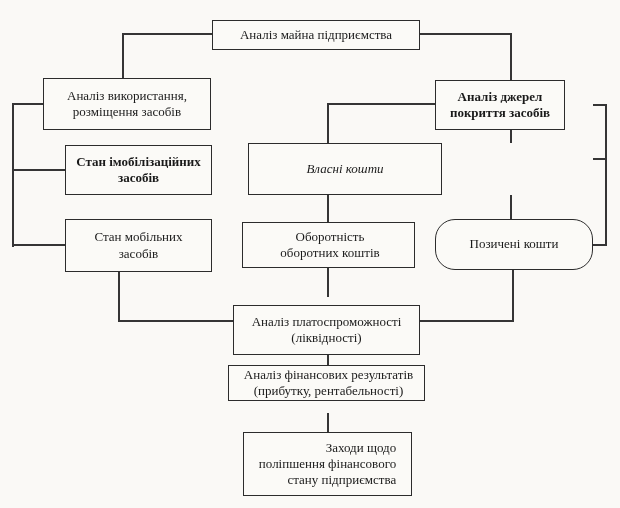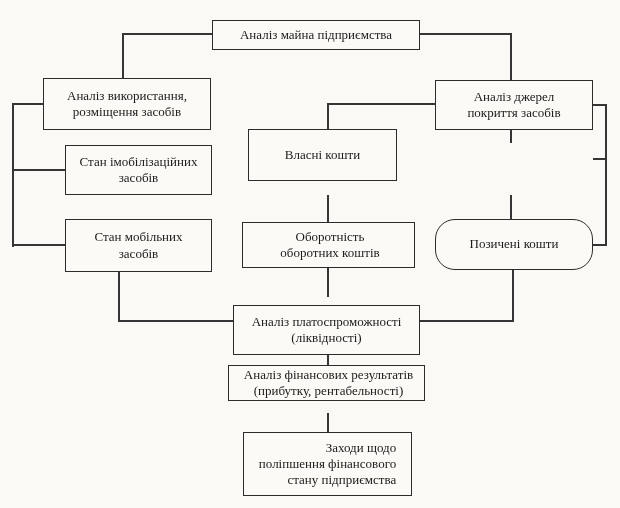--- a/index.html
+++ b/index.html
@@ -30,23 +30,23 @@
     padding: 2px 4px;
     box-sizing: border-box;
   }
   .line {
     position: absolute;
     background: #353535;
   }
   
   #n-root        { left: 212px; top: 20px;  width: 208px; height: 30px; }
   #n-usage       { left: 43px;  top: 78px;  width: 168px; height: 52px; }
-  #n-sources     { left: 435px; top: 80px;  width: 158px; height: 50px; }
-  #n-immobilized { left: 65px;  top: 145px; width: 147px; height: 50px; }
-  #n-own         { left: 248px; top: 129px; width: 149px; height: 52px; }
+  #n-sources     { left: 435px; top: 80px;  width: 130px; height: 50px; font-weight: bold; }
+  #n-immobilized { left: 65px;  top: 145px; width: 147px; height: 50px; font-weight: bold; }
+  #n-own         { left: 248px; top: 143px; width: 194px; height: 52px; font-style: italic; }
   #n-stability   { left: 435px; top: 143px; width: 158px; height: 52px; }
   #n-mobile      { left: 65px;  top: 219px; width: 147px; height: 53px; }
   #n-turnover    { left: 242px; top: 222px; width: 173px; height: 46px; padding-left: 7px; }
   #n-borrowed    { left: 435px; top: 219px; width: 158px; height: 51px; border-radius: 20px; }
   #n-solvency    { left: 233px; top: 297px; width: 187px; height: 50px; margin-top: 8px; }
   #n-results     { left: 228px; top: 365px; width: 197px; height: 36px; padding-left: 8px; }
   #n-measures    { left: 243px; top: 432px; width: 169px; height: 64px; text-align: right; }
 </style>
 </head>
 <body>

